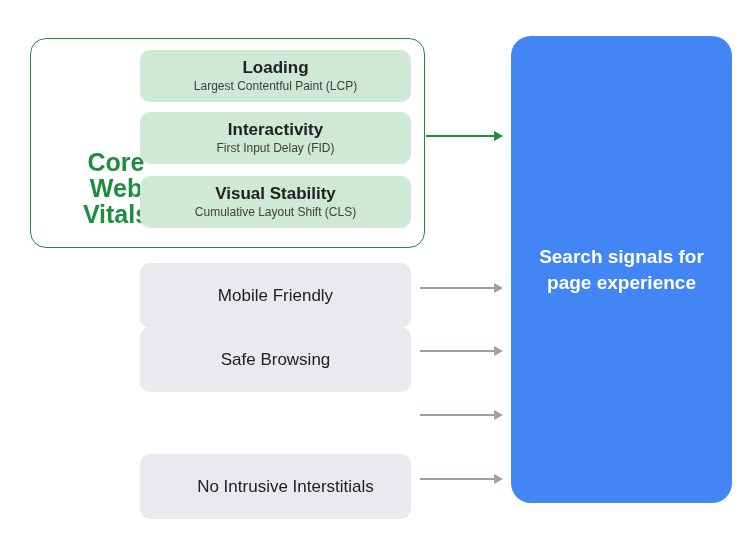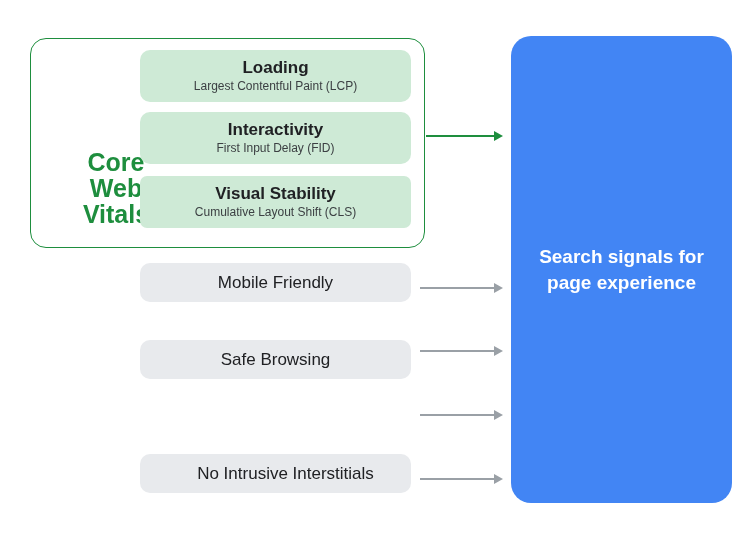--- a/index.html
+++ b/index.html
@@ -46,41 +46,41 @@
     left: 140px;
     width: 271px;
     border-radius: 10px;
     box-sizing: border-box;
     display: flex;
     flex-direction: column;
     align-items: center;
     justify-content: center;
   }
   .pill.green { background: var(--green-light, #ceead6); height: 52px; }
-  .pill.gray  { background: var(--gray-pill, #e8eaed);  height: 39px; }
+  .pill.gray  { background: var(--gray-pill, #e8eaed);  height: 65px; }
   .pill-title {
     font-size: 17px;
     font-weight: 600;
     color: var(--text-dark, #202124);
     line-height: 20px;
   }
   .pill-sub {
     font-size: 12px;
     color: #3c4043;
     line-height: 15px;
     margin-top: 1px;
   }
   .pill.gray .pill-title { font-weight: 400; font-size: 17px; }
 
   #pill-loading   { top: 50px; }
   #pill-interact  { top: 112px; }
-  #pill-visual    { top: 176px; border-radius: 7px; }
+  #pill-visual    { top: 176px; }
 
   #pill-mobile    { top: 263px; }
-  #pill-safe      { top: 340px; }
+  #pill-safe      { top: 327px; }
   #pill-https     { top: 390px; }
   #pill-intersti  { top: 454px; padding-left: 20px; }
 
   
   .arrow {
     position: absolute;
     height: 2px;
   }
   .arrow .line {
     position: absolute;

